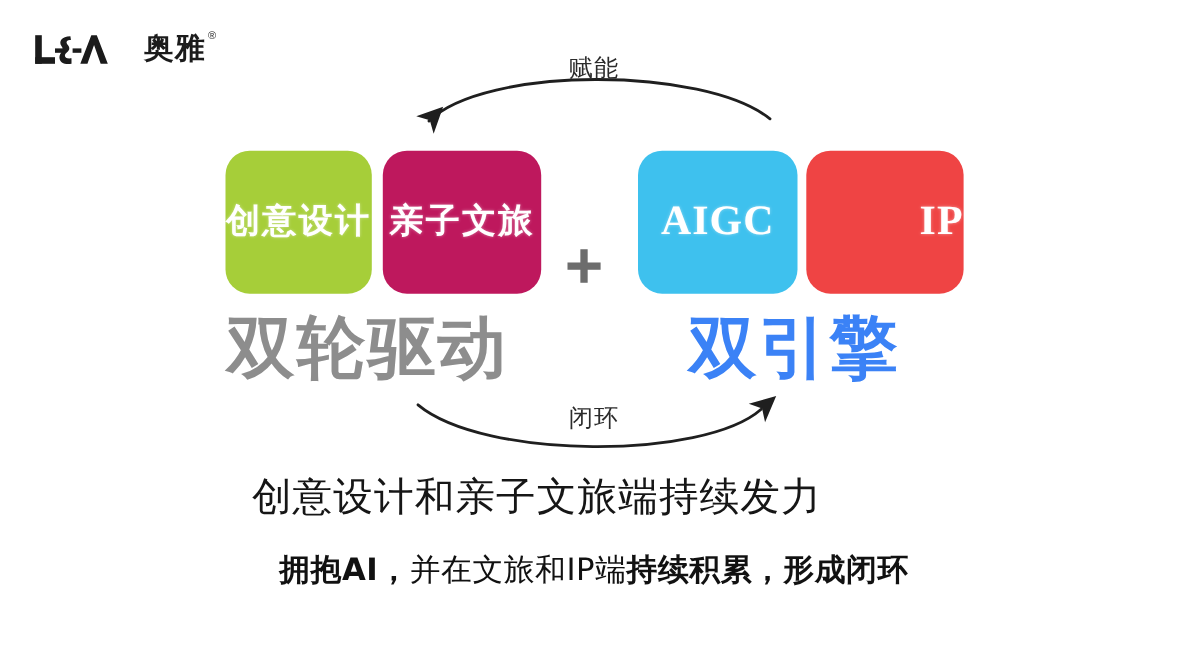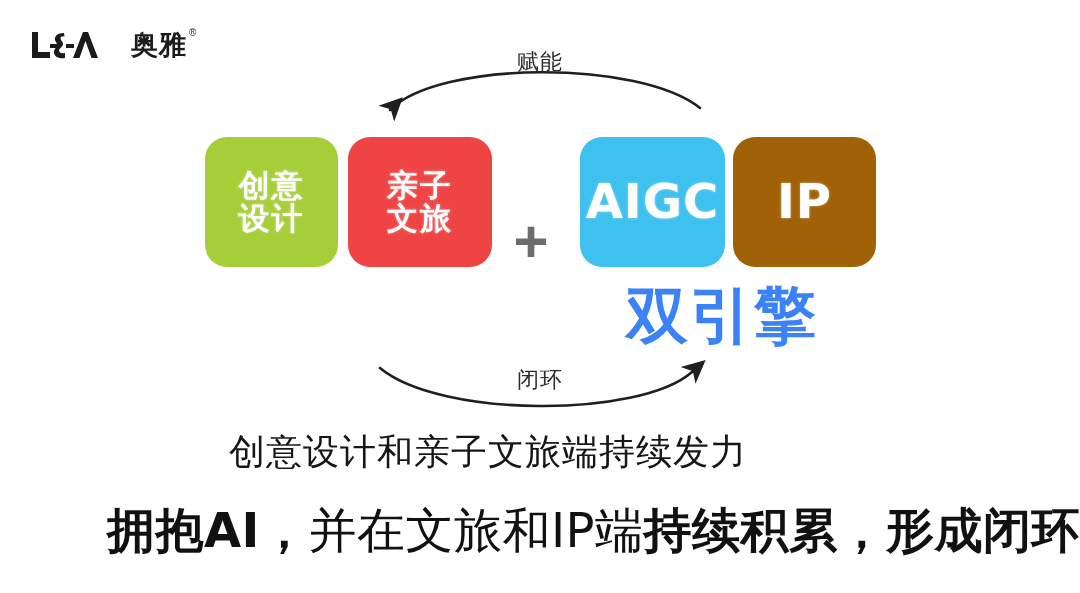--- a/index.html
+++ b/index.html
@@ -80,39 +80,40 @@
     text-align: center;
   }
 
   
   .tile {
     position: absolute;
     top: 137px;
     height: 130px;
     border-radius: 22px;
     display: flex;
-    flex-direction: column;
+    flex-direction: row;
     align-items: center;
     justify-content: center;
     color: #ffffff;
     font-family: "DejaVu Sans", "Liberation Sans", sans-serif;
     font-weight: 700;
     line-height: 1.08;
     text-shadow: 0 0 3px rgba(255,255,255,0.45);
   }
   .tile .line {
     display: block;
   }
   .tile-cn .line {
     font-size: 31px;
     letter-spacing: 2px;
   }
   .tile-en .line {
-    font-size: 48px;
-    letter-spacing: 1px;
+    font-size: 38px;
+    letter-spacing: 1px;
+    font-family: Liberation Serif, serif;
   }
 
   #tile-creative { left: 205px;  width: 133px; background: #a6ce39; }
   #tile-family   { left: 348px;  width: 144px; background: #ef8122; }
   #tile-aigc     { left: 580px;  width: 145px; background: #3ec1ee; }
   #tile-ip       { left: 733px;  width: 143px; background: #8e4eb4; }
 
   
   #plus {
     position: absolute;
@@ -153,23 +154,23 @@
     font-size: 36px;
     color: #161616;
     letter-spacing: 1px;
     white-space: nowrap;
   }
   #caption-2 {
     position: absolute;
     left: 0;
     top: 499px;
     width: 1080px;
-    text-align: right;
-    font-family: "DejaVu Sans", "Liberation Sans", sans-serif;
-    font-size: 48px;
+    text-align: center;
+    font-family: "DejaVu Sans", "Liberation Sans", sans-serif;
+    font-size: 28px;
     color: #111111;
     letter-spacing: 0.5px;
     white-space: nowrap;
   }
   #caption-2 .bold { font-weight: 700; }
   #caption-2 .reg  { font-weight: 400; }
 </style>
 </head>
 <body>
 
@@ -211,35 +212,36 @@
   </svg>
 
   <div class="arc-label" id="label-top">赋能</div>
   <div class="arc-label" id="label-bottom">闭环</div>
 
   <div class="tile tile-cn" id="tile-creative" style="background: rgb(166, 206, 57); color: rgb(255, 255, 255);">
     <span class="line">创意</span>
     <span class="line">设计</span>
   </div>
 
-  <div class="tile tile-cn" id="tile-family" style="background: #ef4444; color: rgb(255, 255, 255);">
+  <div class="tile tile-cn" id="tile-family" style="background: #be185d; color: rgb(255, 255, 255);">
     <span class="line">亲子</span>
     <span class="line">文旅</span>
   </div>
 
   <div id="plus">+</div>
 
   <div class="tile tile-en" id="tile-aigc" style="background: rgb(62, 193, 238); color: rgb(255, 255, 255);">
     <span class="line">AIGC</span>
   </div>
 
-  <div class="tile tile-en" id="tile-ip" style="background: #a16207; color: rgb(255, 255, 255);">
+  <div class="tile tile-en" id="tile-ip" style="background: #ef4444; color: rgb(255, 255, 255); justify-content: flex-end;">
     <span class="line">IP</span>
   </div>
 
+  <div class="big-gray" id="heading-left" style="color: rgb(141, 141, 141);">双轮驱动</div>
   <div class="big-gray" id="heading-right" style="color: #3b82f6;">双引擎</div>
 
   <div id="caption-1">创意设计和亲子文旅端持续发力</div>
 
   <div id="caption-2">
     <span class="bold">拥抱AI，</span><span class="reg">并在文旅和IP端</span><span class="bold">持续积累，形成闭环</span>
   </div>
 
 </div>
 

